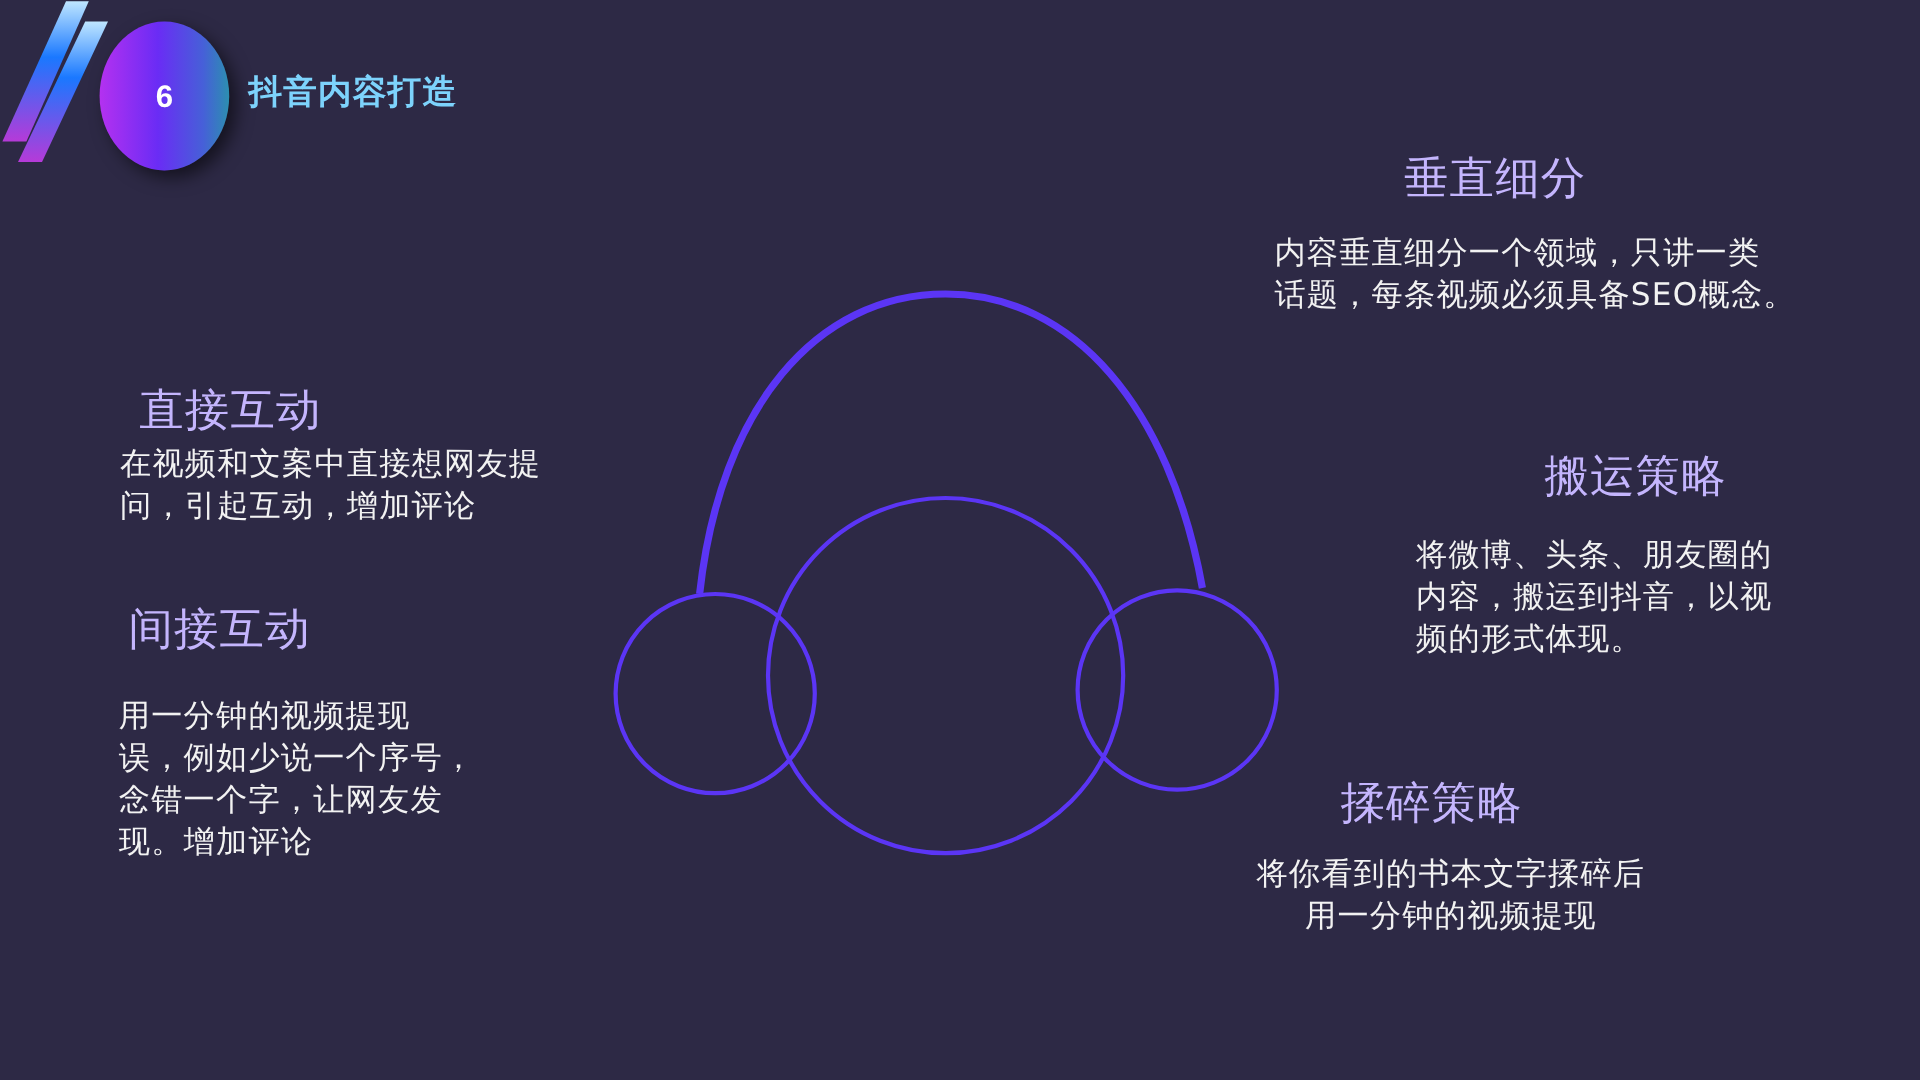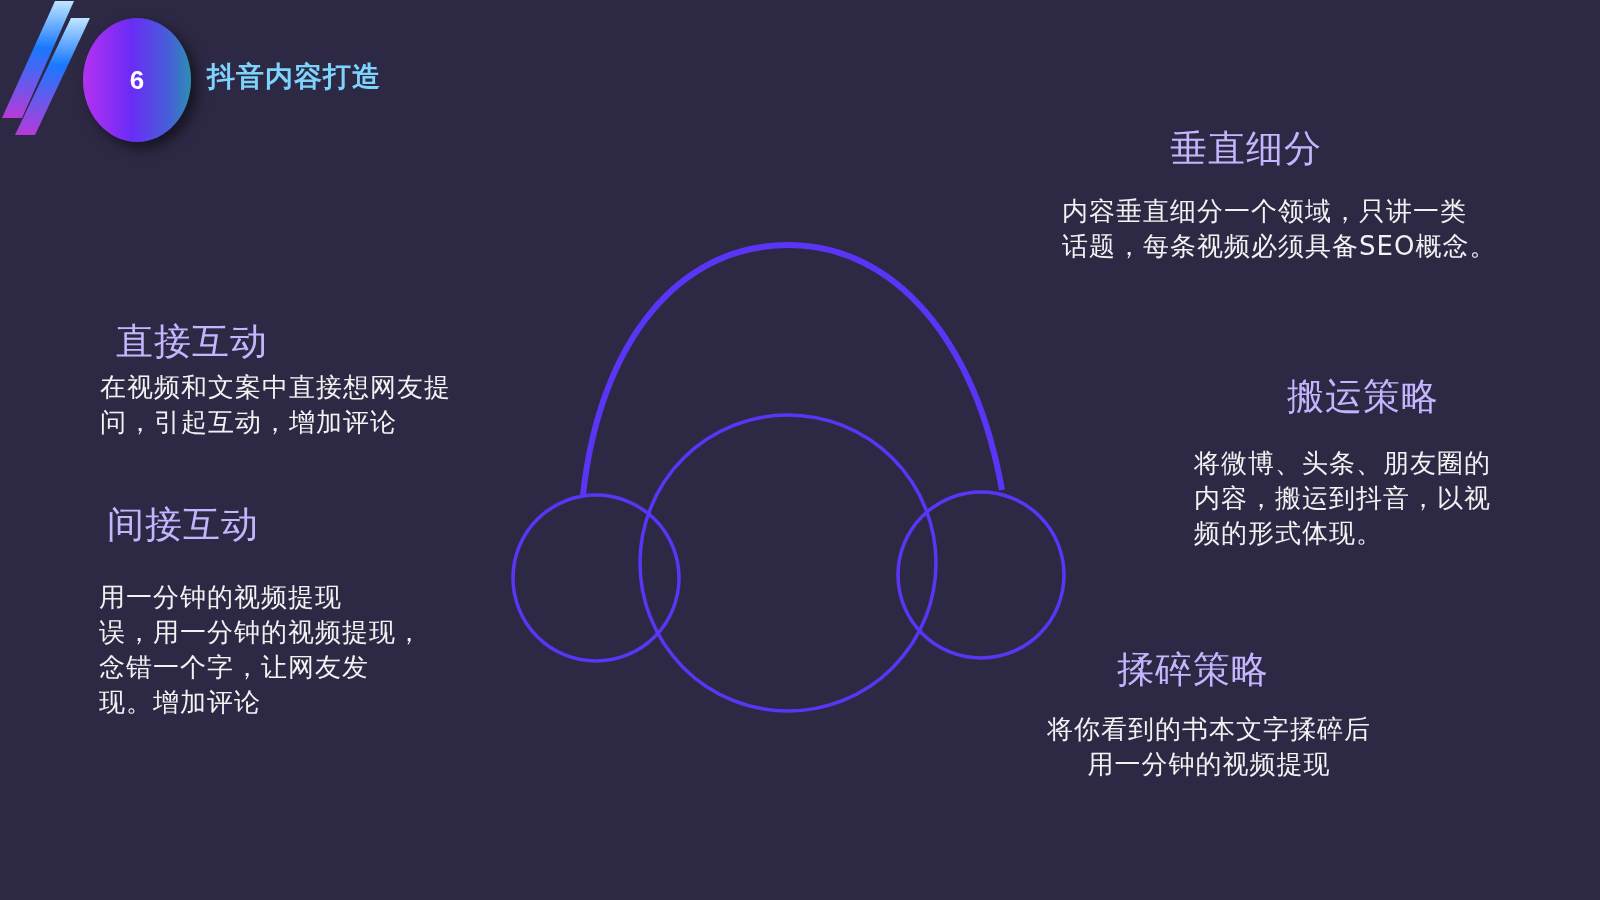--- a/index.html
+++ b/index.html
@@ -68,30 +68,30 @@
   <div>话题，每条视频必须具备SEO概念。</div>
 </div>
 
 <div class="abs sec-title" style="left:116px;top:290px;margin-top:27px;">直接互动</div>
 <div class="abs sec-body" style="left:100px;top:370px;width:420px;">
   <div>在视频和文案中直接想网友提</div>
   <div>问，引起互动，增加评论</div>
 </div>
 
 <div class="abs sec-title" style="left:1287px;top:372px;">搬运策略</div>
-<div class="abs sec-body" style="left:1180px;top:446px;width:360px;margin-left:14px;">
+<div class="abs sec-body" style="left:1180px;top:446px;width:360px;">
   <div>将微博、头条、朋友圈的</div>
   <div>内容，搬运到抖音，以视</div>
   <div>频的形式体现。</div>
 </div>
 
 <div class="abs sec-title" style="left:107px;top:500px;">间接互动</div>
 <div class="abs sec-body" style="left:99px;top:580px;width:360px;">
   <div>用一分钟的视频提现</div>
-  <div>误，用一分钟的视频提现，</div>
+  <div>误，例如少说一个序号，</div>
   <div>念错一个字，让网友发</div>
   <div>现。增加评论</div>
 </div>
 
 <div class="abs sec-title" style="left:1117px;top:645px;text-align:right;">揉碎策略</div>
 <div class="abs sec-body" style="left:999px;top:712px;width:420px;text-align:center;">
   <div>将你看到的书本文字揉碎后</div>
   <div>用一分钟的视频提现</div>
 </div>
 

